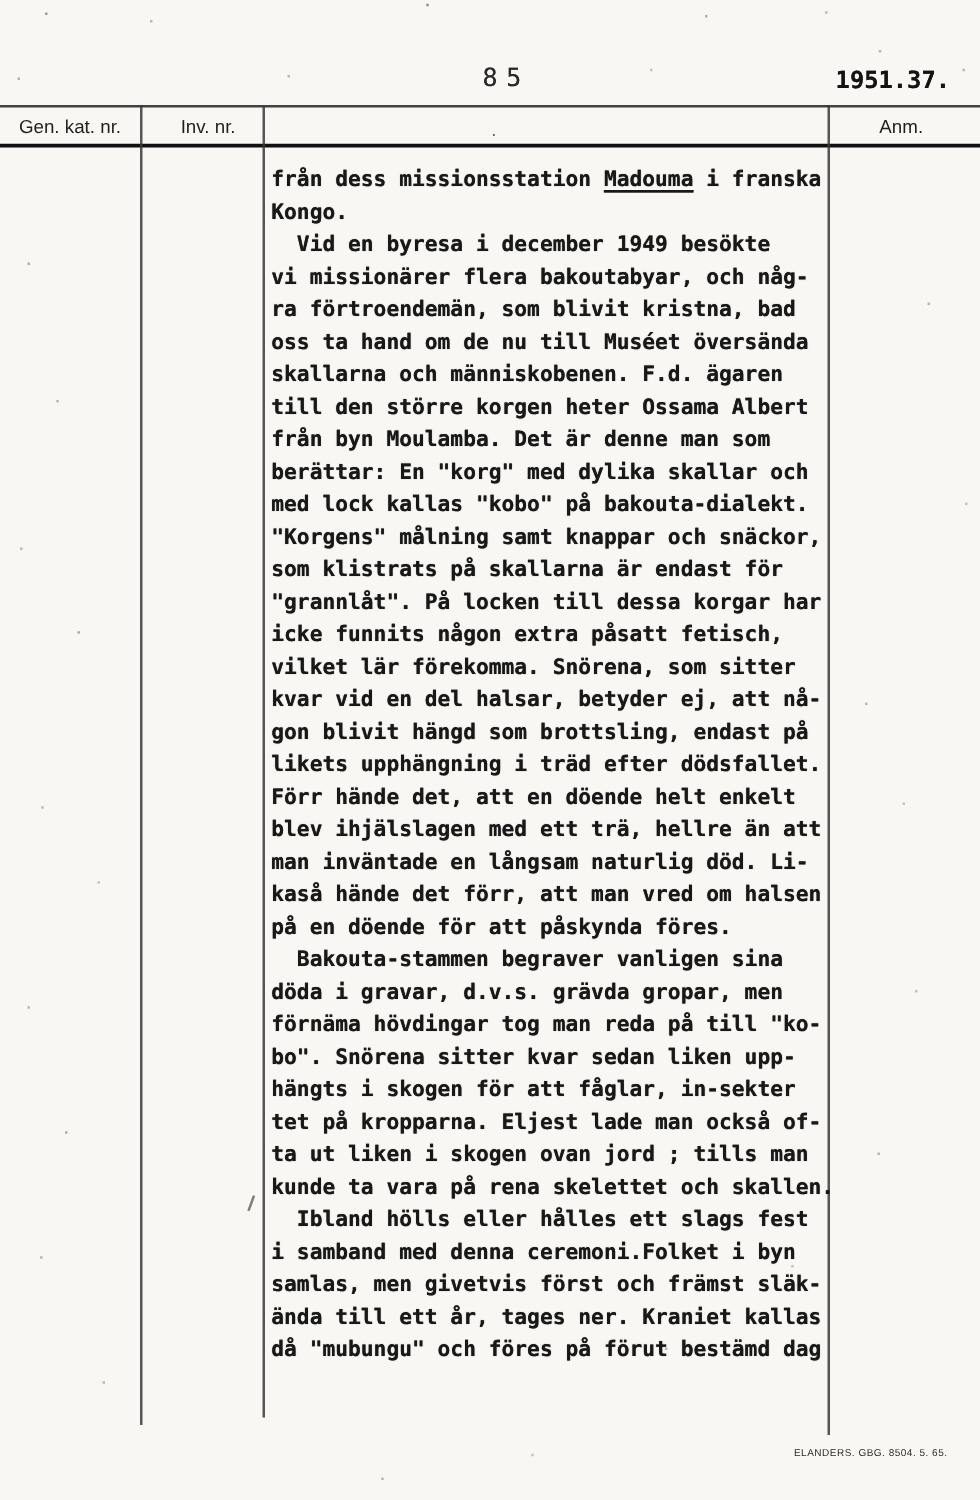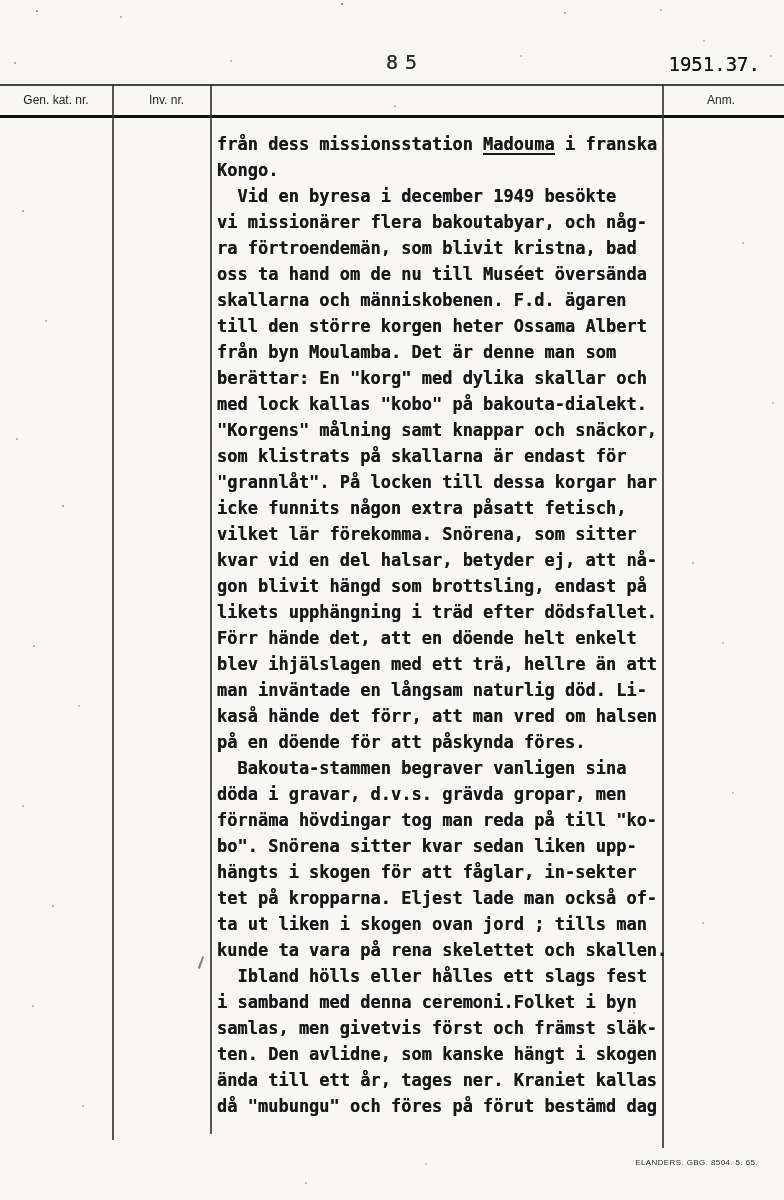--- a/index.html
+++ b/index.html
@@ -17,35 +17,35 @@
   .page-number {
     position: absolute; left: 386px; top: 50px;
     font-family: "DejaVu Sans Mono", monospace;
     font-size: 20px; letter-spacing: 7px; color: #2a2a2a;
     text-shadow: 0 0 0.5px rgba(30,30,30,.8);
     text-align: right;
   }
   .doc-number {
     position: absolute; right: 24px; top: 53px;
     font-family: "DejaVu Sans Mono", monospace;
-    font-size: 19px; font-weight: normal; color: #141414;
+    font-size: 19px; font-weight: bold; color: #141414;
     text-shadow: 0 0 0.5px rgba(0,0,0,.8);
   }
 
   
   .rule { position: absolute; left: 0; width: 784px; background: #222; }
   .top-rule { top: 84px; height: 2px; opacity: .85; }
   .thick-rule { top: 115px; height: 3px; background: #111; }
   .vline { position: absolute; width: 1.5px; background: #3a3a3a; opacity: .85; }
   .v1 { left: 112px; top: 84px; height: 1056px; }
   .v2 { left: 210px; top: 84px; height: 1050px; }
   .v3 { left: 662px; top: 84px; height: 1064px; }
 
   
-  .hdr { position: absolute; top: 93px; font-size: 12px; color: #1f1f1f; text-align: center; }
+  .hdr { position: absolute; top: 93px; font-size: 15px; color: #1f1f1f; text-align: center; }
   .hdr.c1 { left: 0; width: 112px; }
   .hdr.c2 { left: 112px; width: 109px; }
   .hdr.c3 { left: 380px; width: 30px; top: 96px; opacity: .7; }
   .hdr.c4 { left: 662px; width: 118px; }
 
   
   .text-block {
     position: absolute; left: 217px; top: 131px; width: 500px;
     font-family: "DejaVu Sans Mono", monospace;
     font-size: 17px; line-height: 26px;
@@ -140,21 +140,20 @@
       <div class="text-line">döda i gravar, d.v.s. grävda gropar, men</div>
       <div class="text-line">förnäma hövdingar tog man reda på till "ko-</div>
       <div class="text-line">bo". Snörena sitter kvar sedan liken upp-</div>
       <div class="text-line">hängts i skogen för att fåglar, in-sekter</div>
       <div class="text-line">tet på kropparna. Eljest lade man också of-</div>
       <div class="text-line">ta ut liken i skogen ovan jord ; tills man</div>
       <div class="text-line">kunde ta vara på rena skelettet och skallen.</div>
       <div class="text-line">  Ibland hölls eller hålles ett slags fest</div>
       <div class="text-line">i samband med denna ceremoni.Folket i byn</div>
       <div class="text-line">samlas, men givetvis först och främst släk-</div>
-      <div class="text-line">ten. Den avlidne, som kanske hängt i skogen</div>
       <div class="text-line">ända till ett år, tages ner. Kraniet kallas</div>
       <div class="text-line">då "mubungu" och föres på förut bestämd dag</div>
     </div>
 
   <div class="printer-mark">ELANDERS. GBG. 8504. 5. 65.</div>
 
   <div class="specks"></div>
   <div class="stray-mark"></div>
 </div>
 

